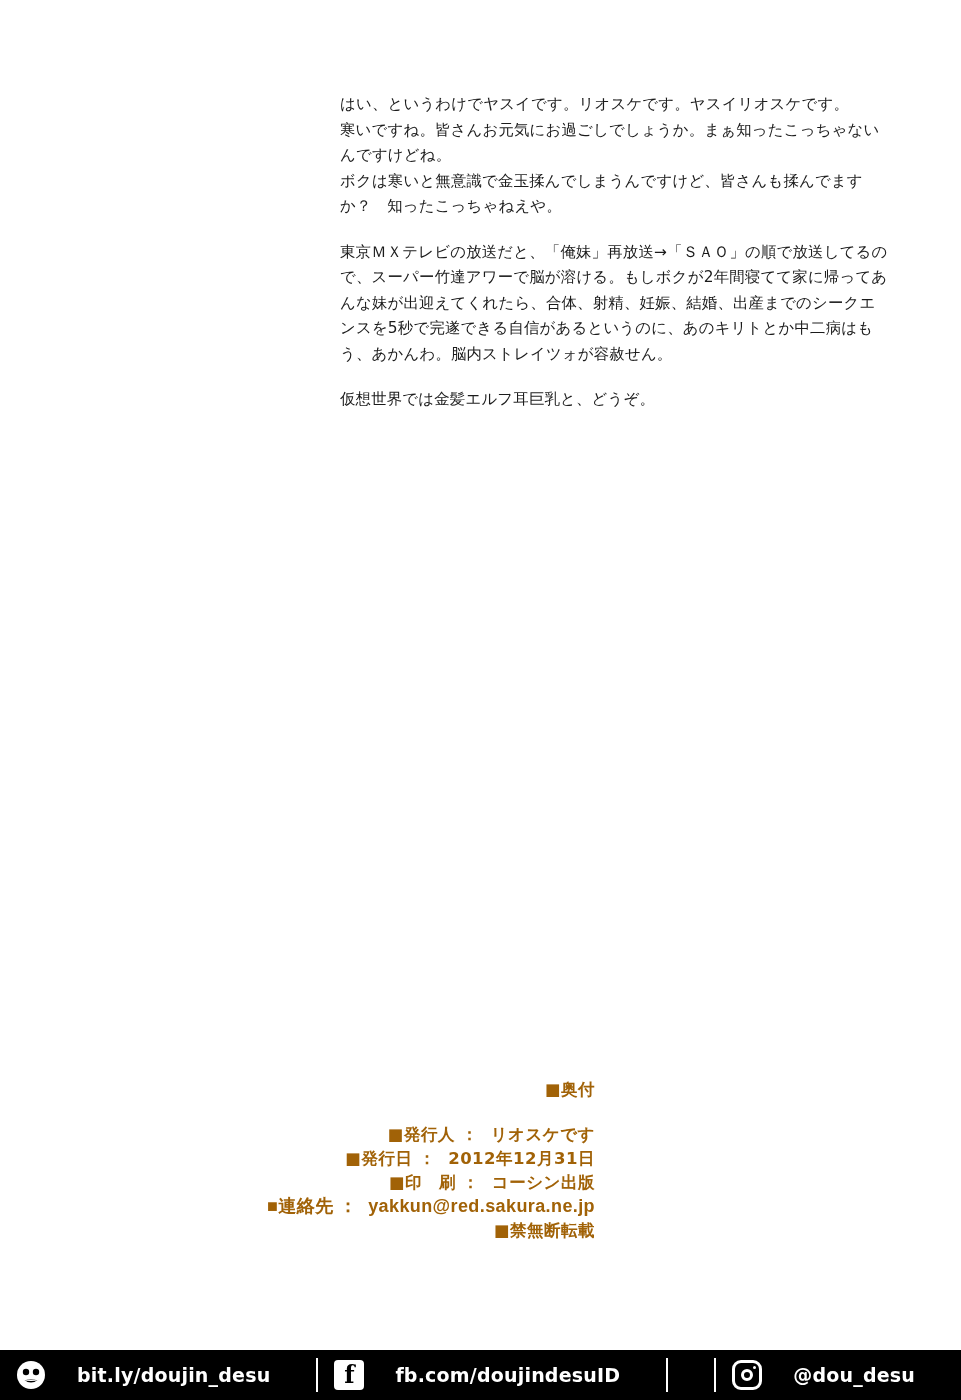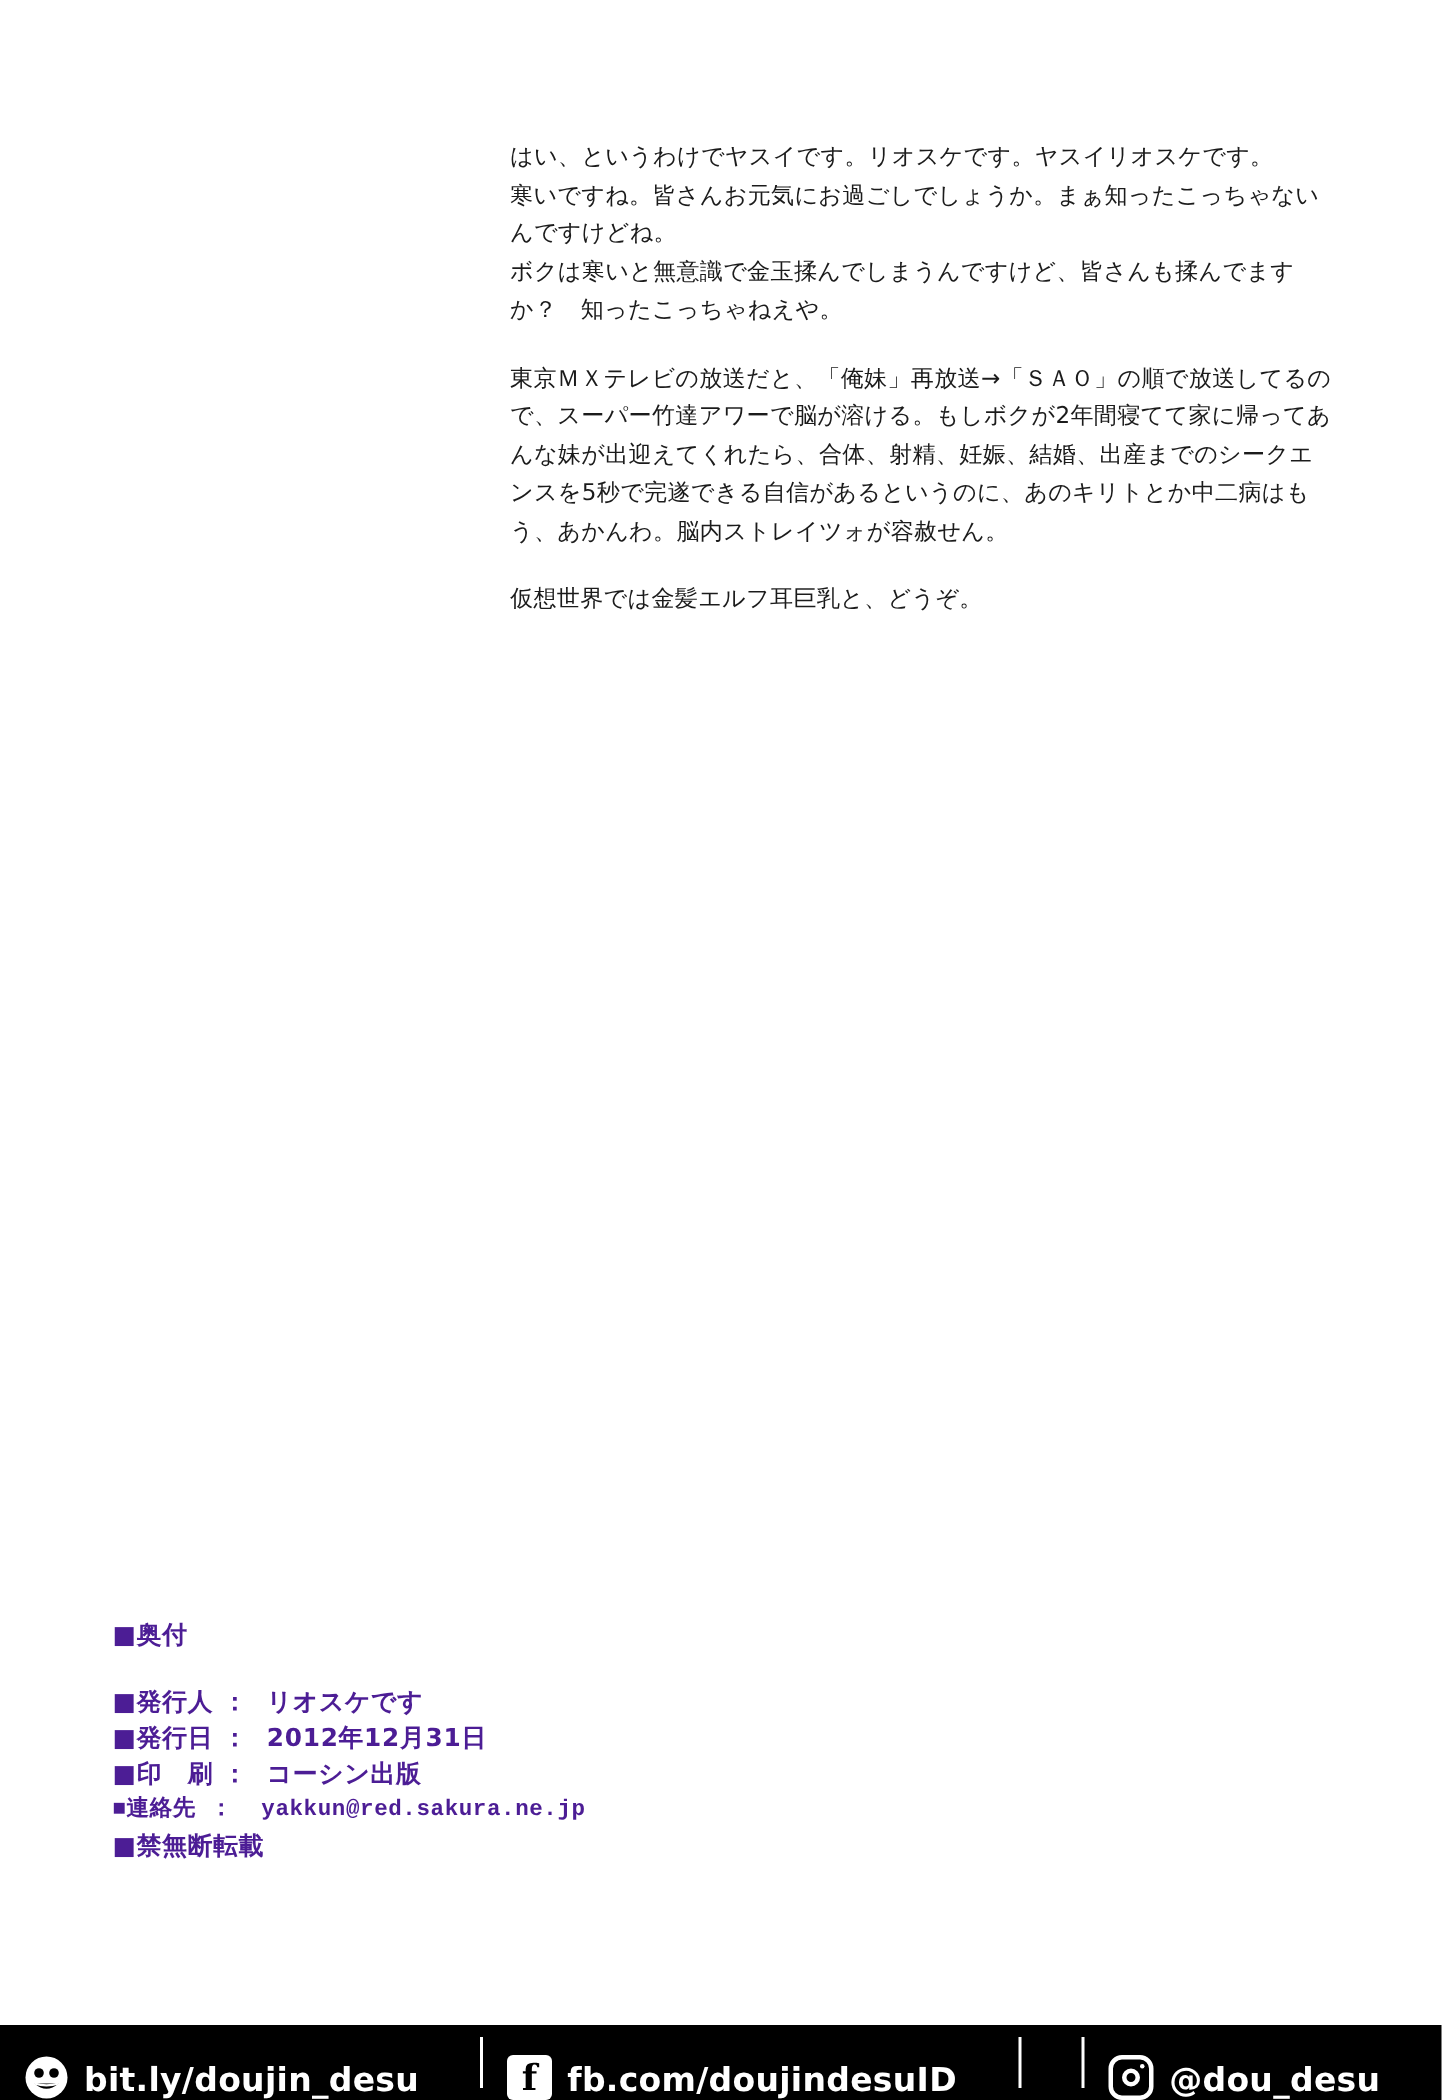--- a/index.html
+++ b/index.html
@@ -42,38 +42,39 @@
     word-break: break-all;
   }
   .afterword p:last-child { margin-bottom: 0; }
 
   
   .colophon {
     position: absolute;
     left: 75px;
     top: 1078px;
     width: 520px;
-    color: #4c1d95;
+    color: #a16207;
     font-family: "DejaVu Sans", sans-serif;
     font-size: 16.5px;
     line-height: 23px;
     letter-spacing: 0.5px;
+    text-align: right;
   }
   .colophon-title {
     margin-bottom: 22px;
     font-weight: bold;
   }
   .colophon-row {
     white-space: pre;
     margin-bottom: 1px;
     font-weight: bold;
   }
   .mono {
-    font-family: Liberation Mono, monospace;
-    font-size: 15px;
+    font-family: Liberation Sans, sans-serif;
+    font-size: 18px;
     letter-spacing: 0.4px;
   }
 
   
   .page-mark {
     position: absolute;
     left: 6px;
     top: 1352px;
     font-size: 8px;
     color: #777;
@@ -86,27 +87,28 @@
     left: 0;
     bottom: 0;
     width: 961px;
     height: 50px;
     background: #000000;
     display: flex;
     align-items: center;
   }
   .social-item {
     display: flex;
-    align-items: flex-end;
+    align-items: center;
     height: 50px;
     color: #ffffff;
     font-family: "DejaVu Sans", sans-serif;
-    font-size: 22px;
+    font-size: 19px;
     font-weight: bold;
     letter-spacing: 0.2px;
+    gap: 21px;
   }
   .social-item .label { white-space: nowrap; }
   .social-sep {
     width: 2px;
     height: 34px;
     background: #ffffff;
     margin: 0 0px;
     flex: 0 0 auto;
   }
   .social-spacer { flex: 1 1 auto; }

